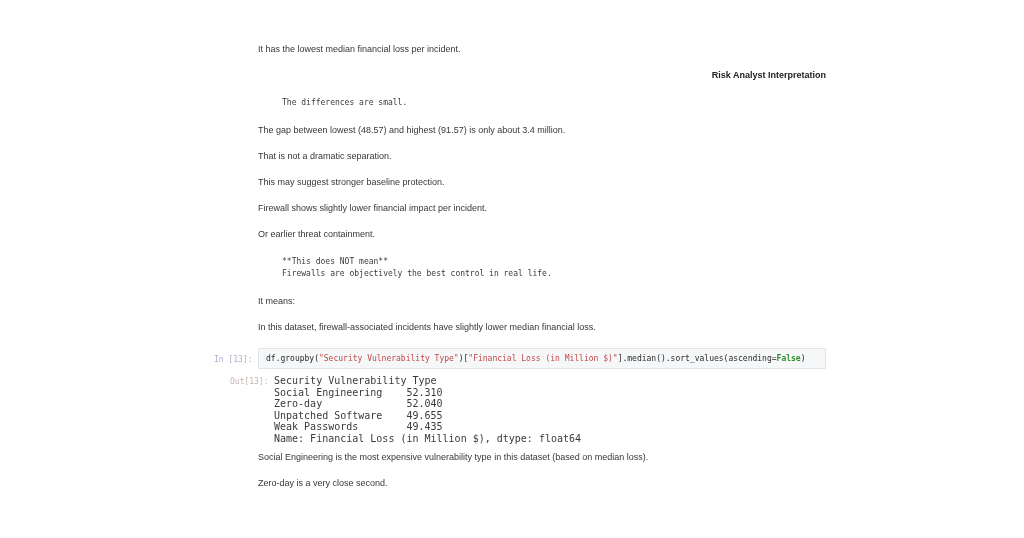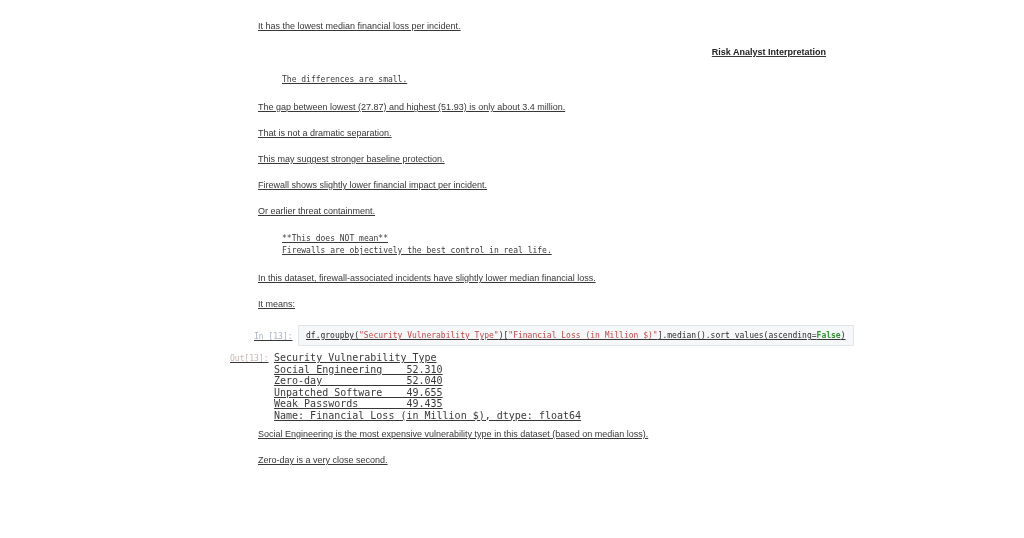--- a/index.html
+++ b/index.html
@@ -8,37 +8,36 @@
     background: #ffffff;
     width: 1024px;
     height: 538px;
     overflow: hidden;
     font-family: "Liberation Sans", sans-serif;
     color: #373737;
   }
   .notebook {
     position: absolute;
     left: 214px;
-    top: 21px;
+    top: 44px;
     width: 612px;
-    text-decoration: underline;
   }
   .cell {
     display: flex;
     align-items: flex-start;
   }
   .prompt {
     flex: 0 0 44px;
     width: 44px;
     font-family: "DejaVu Sans Mono", "Liberation Mono", monospace;
     font-size: 8px;
     line-height: 11px;
     white-space: pre;
   }
-  .in-prompt { color: #a8b0c9; padding-top: 6px; margin-left: 40px; }
+  .in-prompt { color: #a8b0c9; padding-top: 6px; }
   .out-prompt { color: #c6b5b0; padding-top: 1px; padding-left: 16px; }
   .inner { flex: 1; min-width: 0; }
   .inner p {
     margin: 0 0 15px 0;
     font-size: 9px;
     line-height: 11px;
   }
   .inner h4 {
     margin: 0 0 16px 0;
     font-size: 9px;
@@ -89,29 +88,29 @@
 <body>
 
 <div class="notebook">
 
   <div class="cell">
     <div class="prompt"></div>
     <div class="inner">
       <p>It has the lowest median financial loss per incident.</p>
       <h4>Risk Analyst Interpretation</h4>
       <pre class="md-code">The differences are small.</pre>
-      <p>The gap between lowest (27.87) and highest (51.93) is only about 3.4 million.</p>
+      <p>The gap between lowest (48.57) and highest (91.57) is only about 3.4 million.</p>
       <p>That is not a dramatic separation.</p>
       <p>This may suggest stronger baseline protection.</p>
       <p>Firewall shows slightly lower financial impact per incident.</p>
       <p>Or earlier threat containment.</p>
       <pre class="md-code">**This does NOT mean**
 Firewalls are objectively the best control in real life.</pre>
+      <p>It means:</p>
       <p>In this dataset, firewall-associated incidents have slightly lower median financial loss.</p>
-      <p>It means:</p>
     </div>
   </div>
 
   <div class="cell code-cell">
     <div class="prompt in-prompt">In [13]:</div>
     <div class="input-box">
       <pre class="code-line"><span>df.groupby(</span><span class="string">"Security Vulnerability Type"</span><span>)[</span><span class="string">"Financial Loss (in Million $)"</span><span>].median().sort_values(ascending=</span><span class="keyword">False</span><span>)</span></pre>
     </div>
   </div>
 

